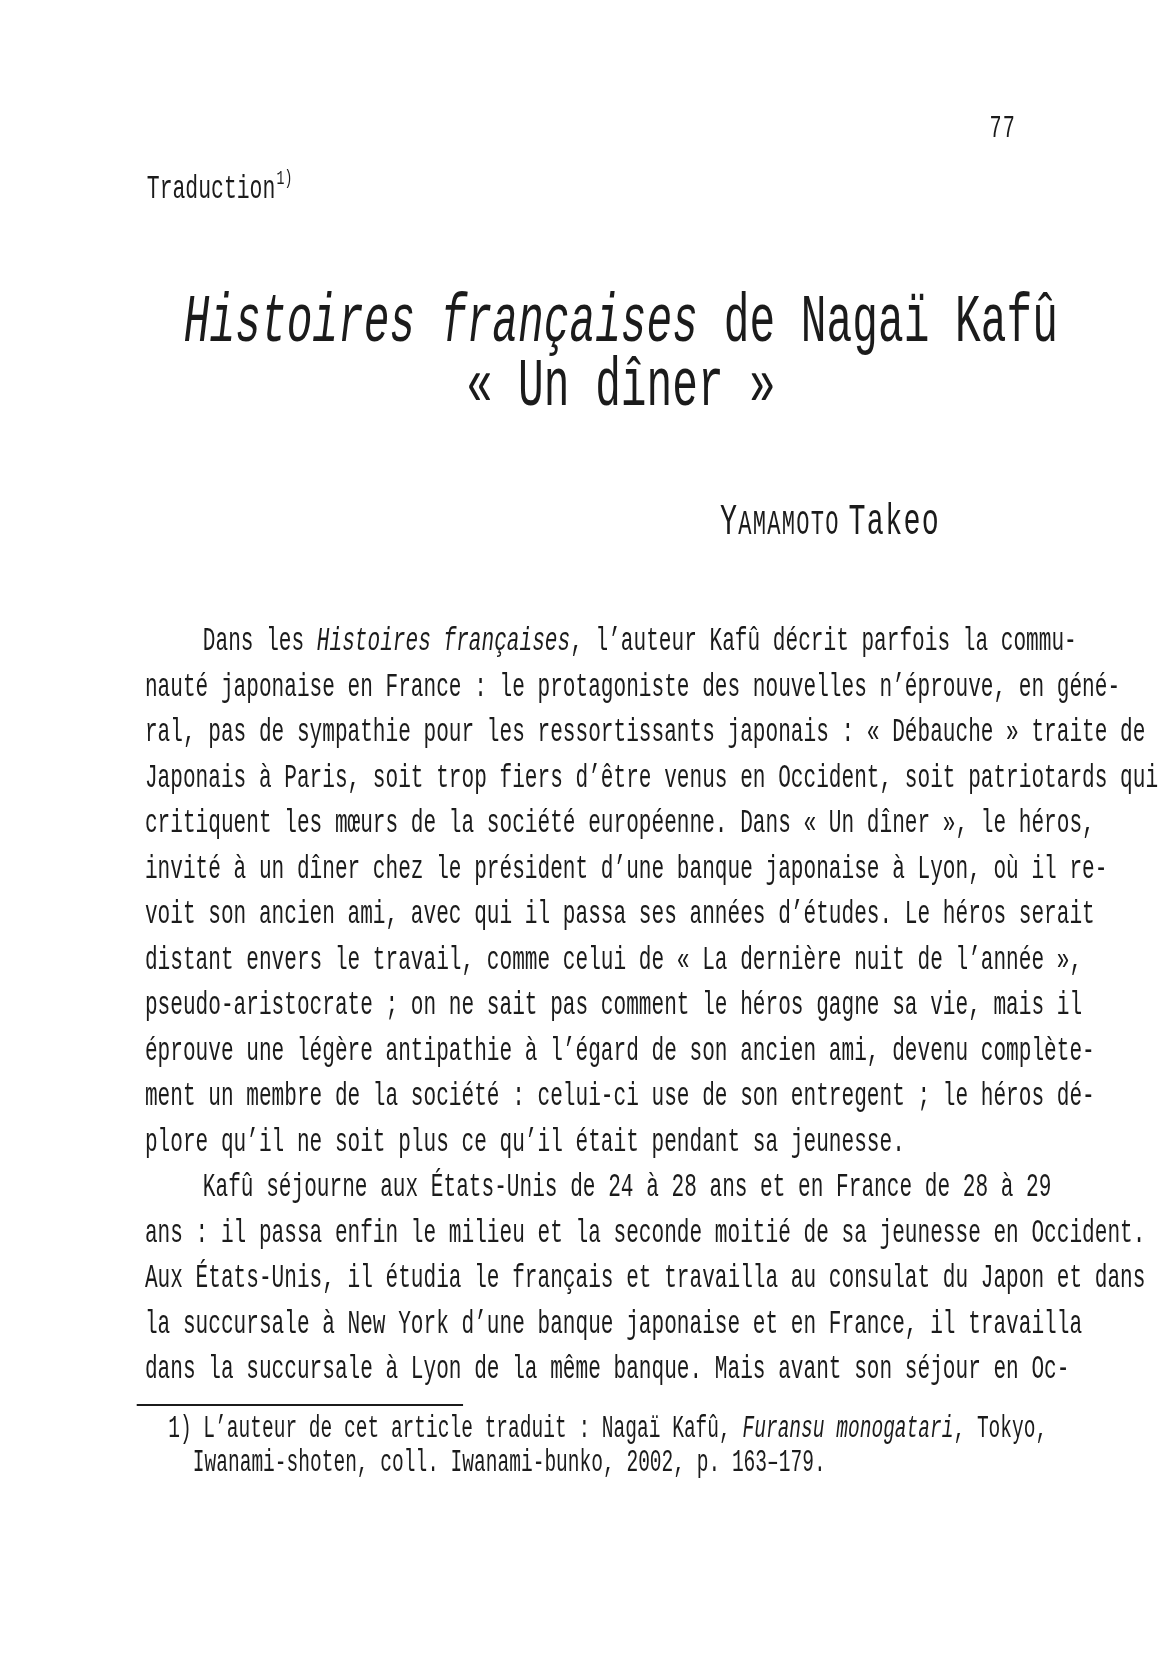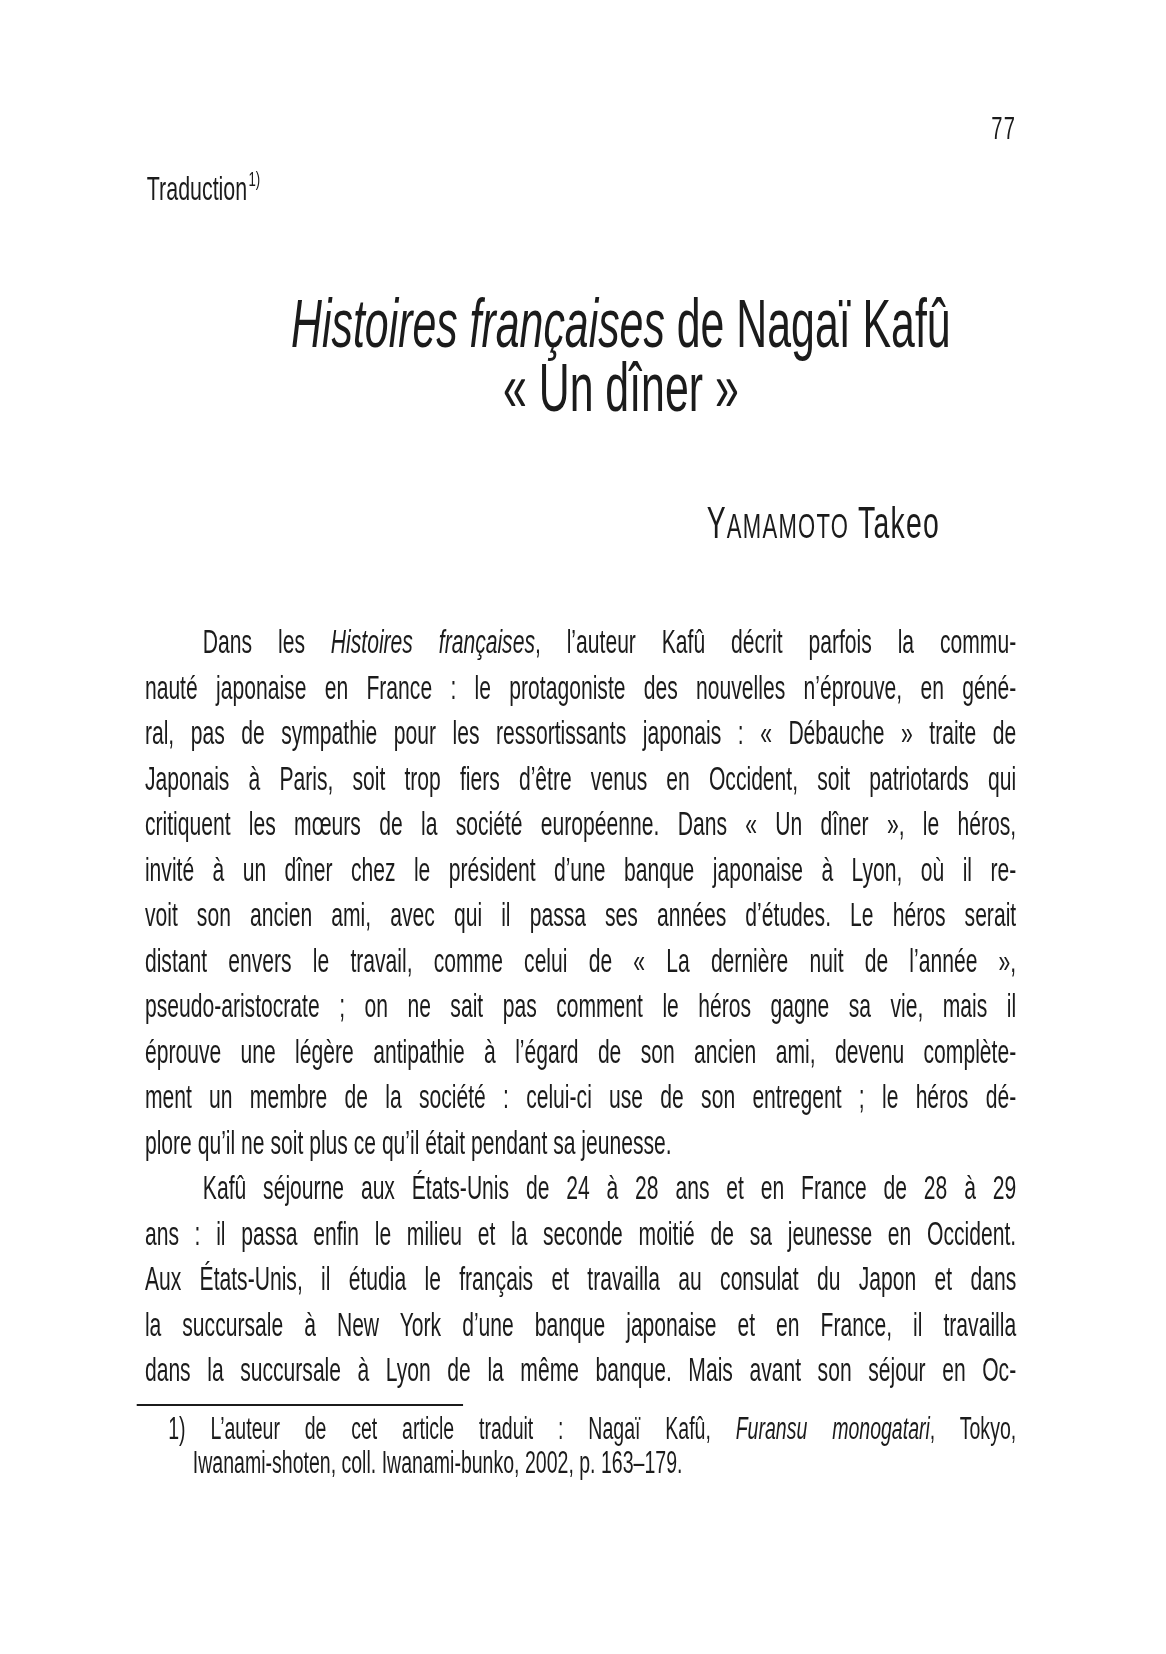--- a/index.html
+++ b/index.html
@@ -6,21 +6,21 @@
     margin: 0;
     padding: 0;
     background: #ffffff;
   }
   .page {
     position: relative;
     width: 1166px;
     height: 1654px;
     background: #ffffff;
     overflow: hidden;
-    font-family: Liberation Sans, sans-serif;
+    font-family: Liberation Mono, monospace;
     color: #1b1b1b;
   }
   
   .inner {
     position: absolute;
     top: 0; left: 0;
     width: 1851px;
     height: 1654px;
     transform: scaleX(0.63);
     transform-origin: 0 0;

